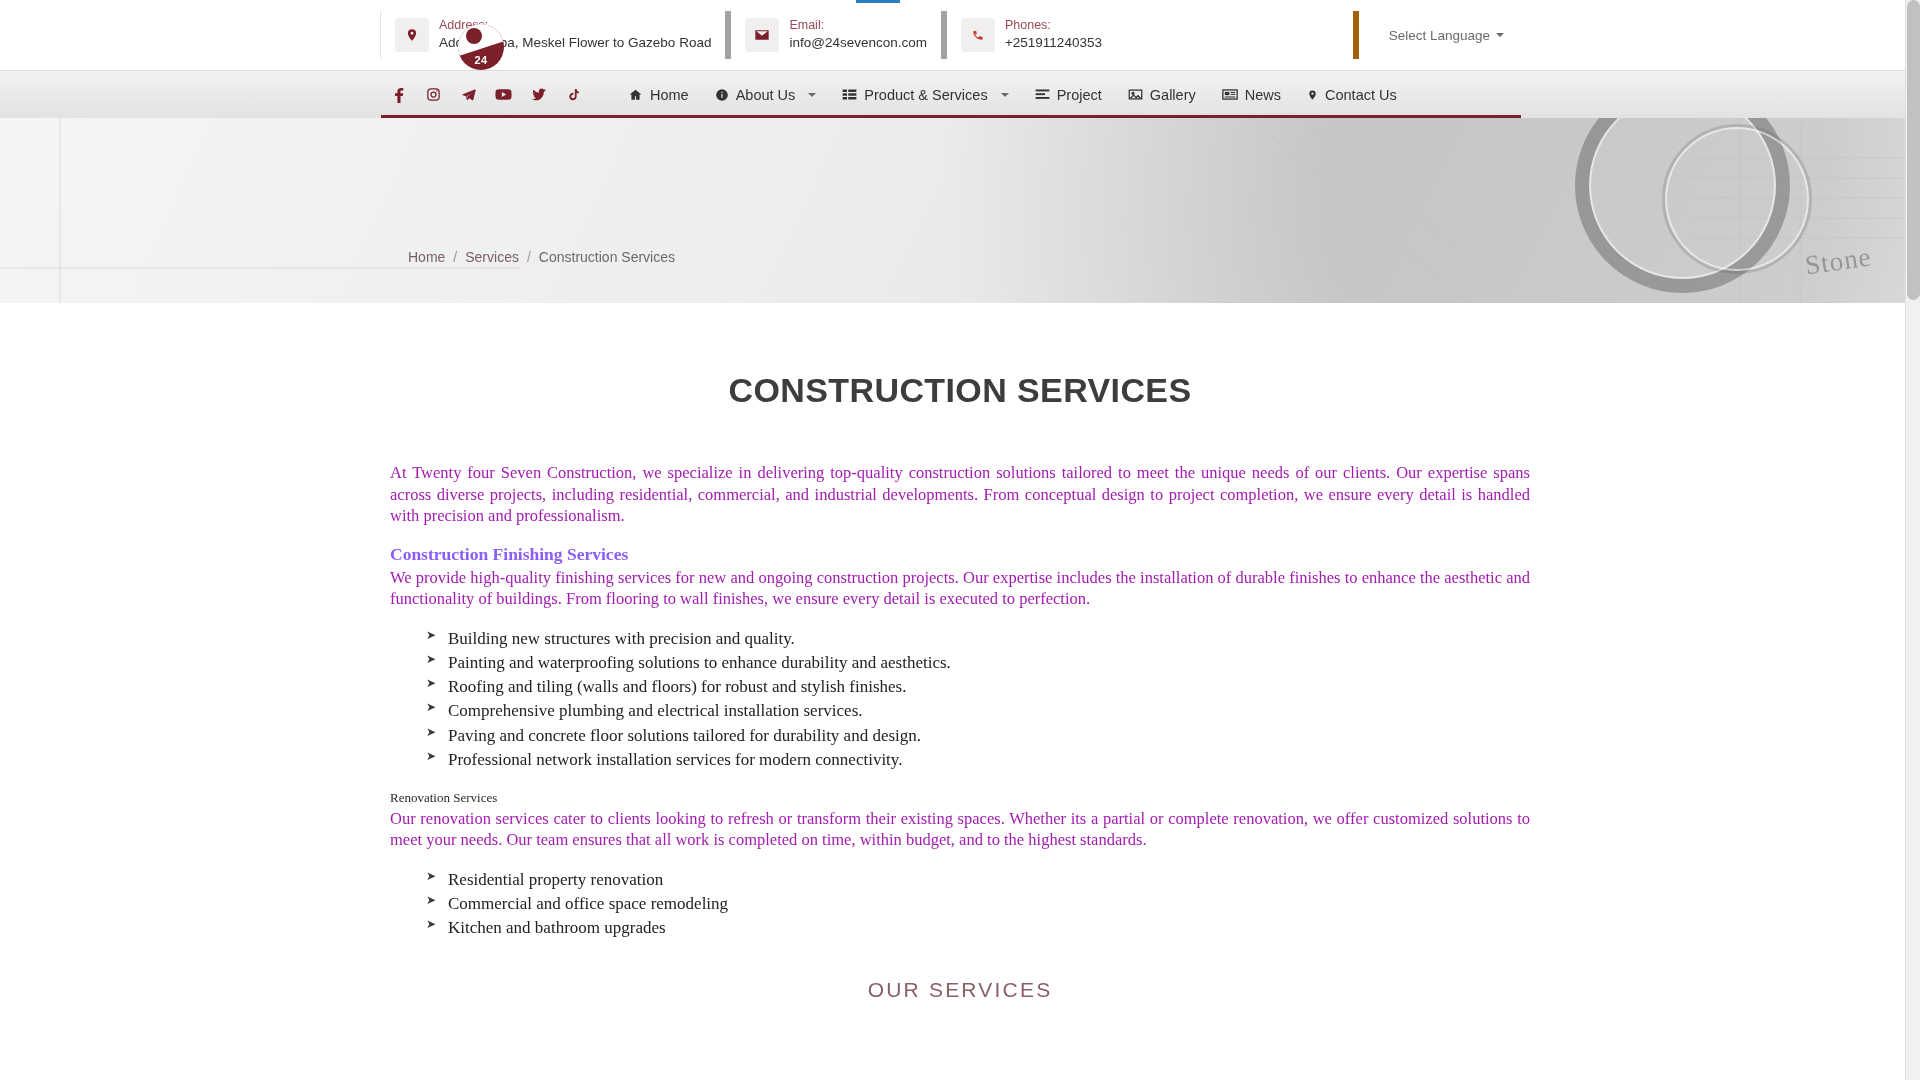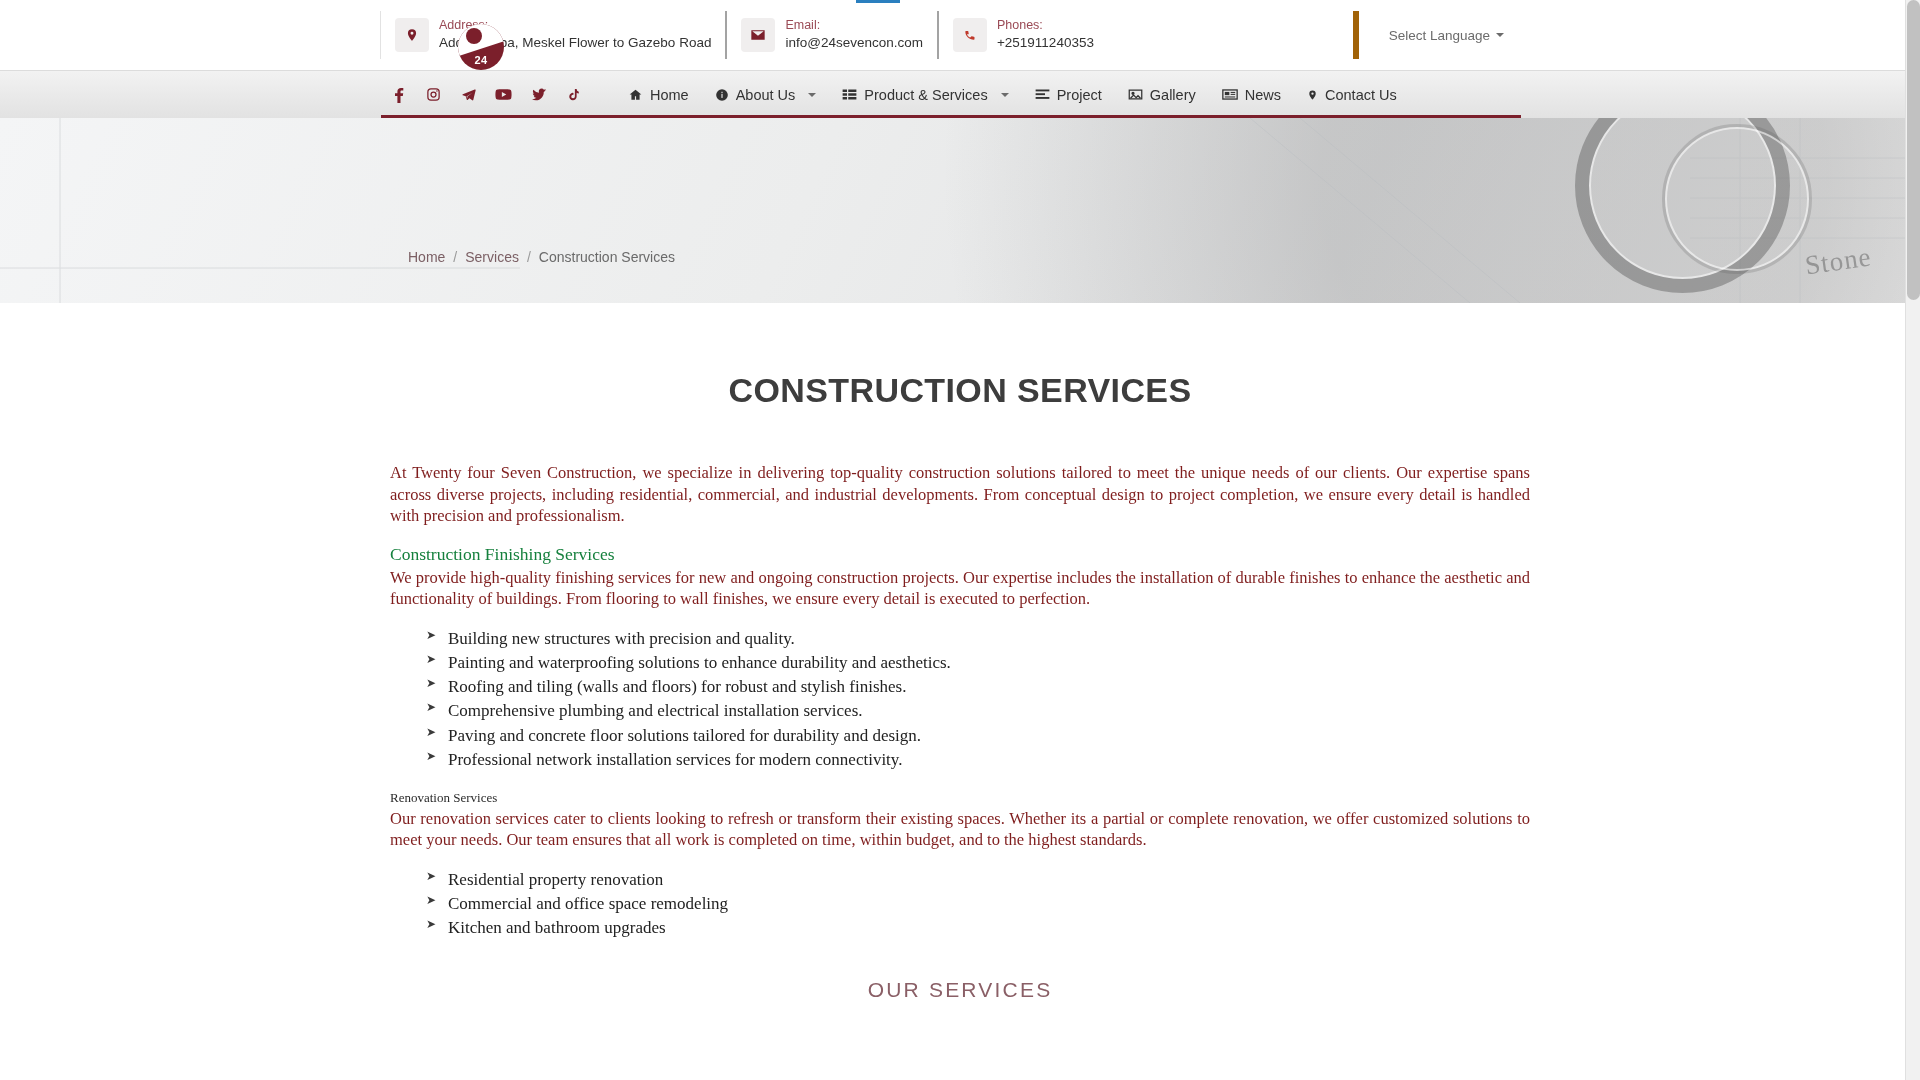--- a/index.html
+++ b/index.html
@@ -67,21 +67,21 @@
     letter-spacing: 0.5px;
     margin-bottom: 4px;
   }
 
   .info-block {
     display: flex;
     align-items: center;
     gap: 10px;
     padding: 0 14px;
     height: 48px;
-    border-left: 2px solid #a3a3a3;
+    border-left: 6px solid #a3a3a3;
   }
   .info-block.first { border-left: 1px solid #e2e2e2; }
   .ib-icon {
     width: 34px; height: 34px;
     border-radius: 4px;
     background: #f0eeee;
     display: flex; align-items: center; justify-content: center;
     color: #7b1f2b;
     font-size: 15px;
   }
@@ -208,29 +208,29 @@
     text-align: center;
     font-family: "Liberation Sans", sans-serif;
     font-size: 34px;
     font-weight: bold;
     color: #3d3d3d;
     letter-spacing: 0.4px;
     margin: 0 0 52px 0;
   }
   .para {
     font-size: 16.5px;
-    color: #7f1d1d;
+    color: #a21caf;
     line-height: 1.31;
     text-align: justify;
     margin: 0 0 17px 0;
   }
   .sub-strong {
     font-size: 17.5px;
-    font-weight: normal;
-    color: #15803d;
+    font-weight: bold;
+    color: #8b5cf6;
     margin: 0 0 2px 0;
   }
   .sub-plain {
     font-size: 13px;
     font-weight: normal;
     color: #2a2a2a;
     margin: 0 0 2px 0;
   }
   ul.arrow-list {
     list-style: none;

